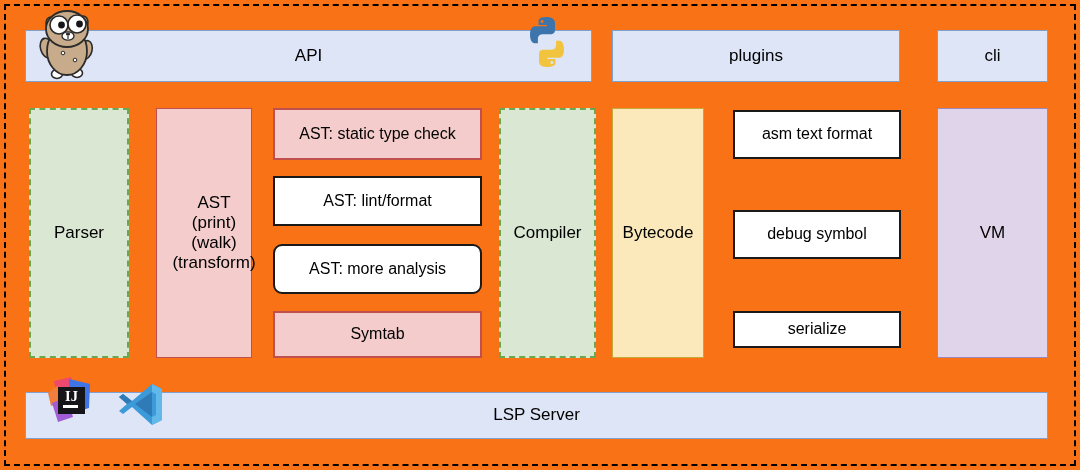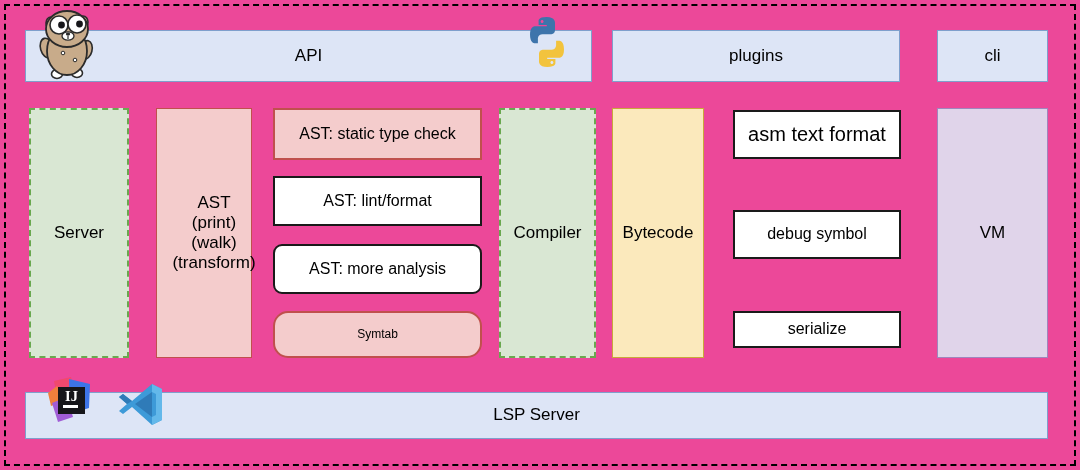--- a/index.html
+++ b/index.html
@@ -4,21 +4,21 @@
 <style>
   * { box-sizing: border-box; margin: 0; padding: 0; }
   html, body {
     width: 1080px; height: 470px;
     background: #ffffff;
     font-family: "Liberation Sans", sans-serif;
   }
   #diagram {
     position: relative;
     width: 1080px; height: 470px;
-    background: #ec4899;
+    background: #f97316;
     overflow: hidden;
   }
   
   .outer-frame {
     position: absolute;
     left: 4px; top: 4px;
     width: 1072px; height: 462px;
     border: 2px dashed #000000;
     background: transparent;
   }
@@ -96,52 +96,52 @@
   </div>
 
   <div class="logo" style="left:519px; top:14px; width:56px; height:56px; z-index:5;">
     <svg width="56" height="56" viewBox="0 0 56 56">
       <path d="M27.6 3 C19 3 19.6 6.9 19.6 6.9 l0 4.1 8.2 0 0 1.2 -11.4 0 C16.4 12.2 11 11.6 11 20.6 c0 9 4.7 8.7 4.7 8.7 l3.2 0 0-4.3 c0-0 -0.2-4.7 4.6-4.7 l8.1 0 c0 0 4.4 0.1 4.4-4.3 l0-7.2 C36 8.8 36.6 3 27.6 3 z M23.1 6 c0.8 0 1.5 0.7 1.5 1.5 0 0.8-0.7 1.5-1.5 1.5 -0.8 0-1.5-0.7-1.5-1.5 C21.6 6.7 22.3 6 23.1 6 z" fill="#3d74ab"></path>
       <path d="M28.4 53 C37 53 36.4 49.1 36.4 49.1 l0-4.1 -8.2 0 0-1.2 11.4 0 c0 0 5.4 0.6 5.4-8.4 0-9-4.7-8.7-4.7-8.7 l-3.2 0 0 4.3 c0 0 0.2 4.7-4.6 4.7 l-8.1 0 c0 0-4.4-0.1-4.4 4.3 l0 7.2 C20 47.2 19.4 53 28.4 53 z M32.9 50 c-0.8 0-1.5-0.7-1.5-1.5 0-0.8 0.7-1.5 1.5-1.5 0.8 0 1.5 0.7 1.5 1.5 C34.4 49.3 33.7 50 32.9 50 z" fill="#f2c33d"></path>
     </svg>
   </div>
 
   <div class="box green" style="left:29px; top:108px; width:100px; height:250px;">
-    <span>Server</span>
+    <span>Parser</span>
   </div>
 
   <div class="box red" style="left:156px; top:108px; width:96px; height:250px;">
     <span>AST
 (print)
 (walk)
 (transform)</span>
   </div>
 
   <div class="box redsub" style="left:273px; top:108px; width:209px; height:52px; font-size:16px;">
     <span>AST: static type check</span>
   </div>
   <div class="box plain" style="left:273px; top:176px; width:209px; height:50px; font-size:16px;">
     <span>AST: lint/format</span>
   </div>
   <div class="box plain" style="left:273px; top:244px; width:209px; height:50px; font-size:16px;border-radius:9px;">
     <span>AST: more analysis</span>
   </div>
-  <div class="box redsub" style="left:273px; top:311px; width:209px; height:47px; font-size:12px;border-radius:15px;">
+  <div class="box redsub" style="left:273px; top:311px; width:209px; height:47px; font-size:16px;">
     <span>Symtab</span>
   </div>
 
   <div class="box green" style="left:499px; top:108px; width:97px; height:250px;">
     <span>Compiler</span>
   </div>
 
   <div class="box yellow" style="left:612px; top:108px; width:92px; height:250px;">
     <span>Bytecode</span>
   </div>
 
-  <div class="box plain" style="left:733px; top:110px; width:168px; height:49px; font-size:20px;">
+  <div class="box plain" style="left:733px; top:110px; width:168px; height:49px; font-size:16px;">
     <span>asm text format</span>
   </div>
   <div class="box plain" style="left:733px; top:210px; width:168px; height:49px; font-size:16px;">
     <span>debug symbol</span>
   </div>
   <div class="box plain" style="left:733px; top:311px; width:168px; height:37px; font-size:16px;">
     <span>serialize</span>
   </div>
 
   <div class="box purple" style="left:937px; top:108px; width:111px; height:250px;">

